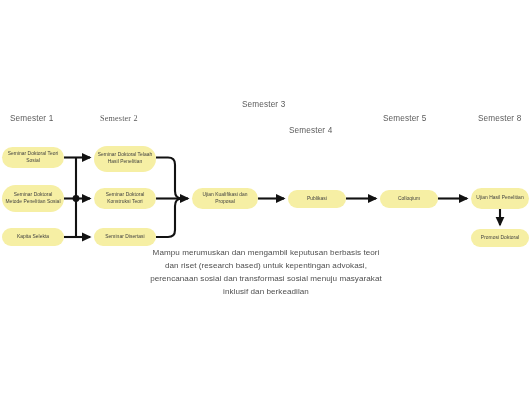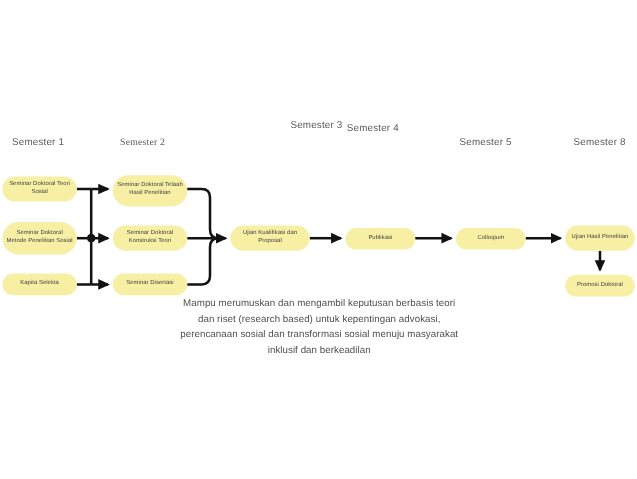--- a/index.html
+++ b/index.html
@@ -74,21 +74,21 @@
   .caption .cap-body { display: block; }
 </style>
 </head>
 <body>
 
 <div id="canvas">
 
   <div class="sem-header" style="left:10px;  top:114px;">Semester 1</div>
   <div class="sem-header" style="left:100px; top:114px;font-family:Liberation Serif, serif;">Semester 2</div>
   <div class="sem-header" style="left:202px; top:100px;margin-left:40px;">Semester 3</div>
-  <div class="sem-header" style="left:289px; top:102px;">Semester 4</div>
+  <div class="sem-header" style="left:289px; top:126px;">Semester 4</div>
   <div class="sem-header" style="left:383px; top:114px;">Semester 5</div>
   <div class="sem-header" style="left:478px; top:114px;">Semester 8</div>
 
   <svg class="edges" viewBox="0 0 531 399">
     <defs>
       <marker id="arrow" viewBox="0 0 10 10" refX="8.4" refY="5" markerWidth="4.6" markerHeight="4.6" orient="auto-start-reverse">
         <path d="M 0 0.4 L 10 5 L 0 9.6 z" fill="#121212"></path>
       </marker>
     </defs>
 

